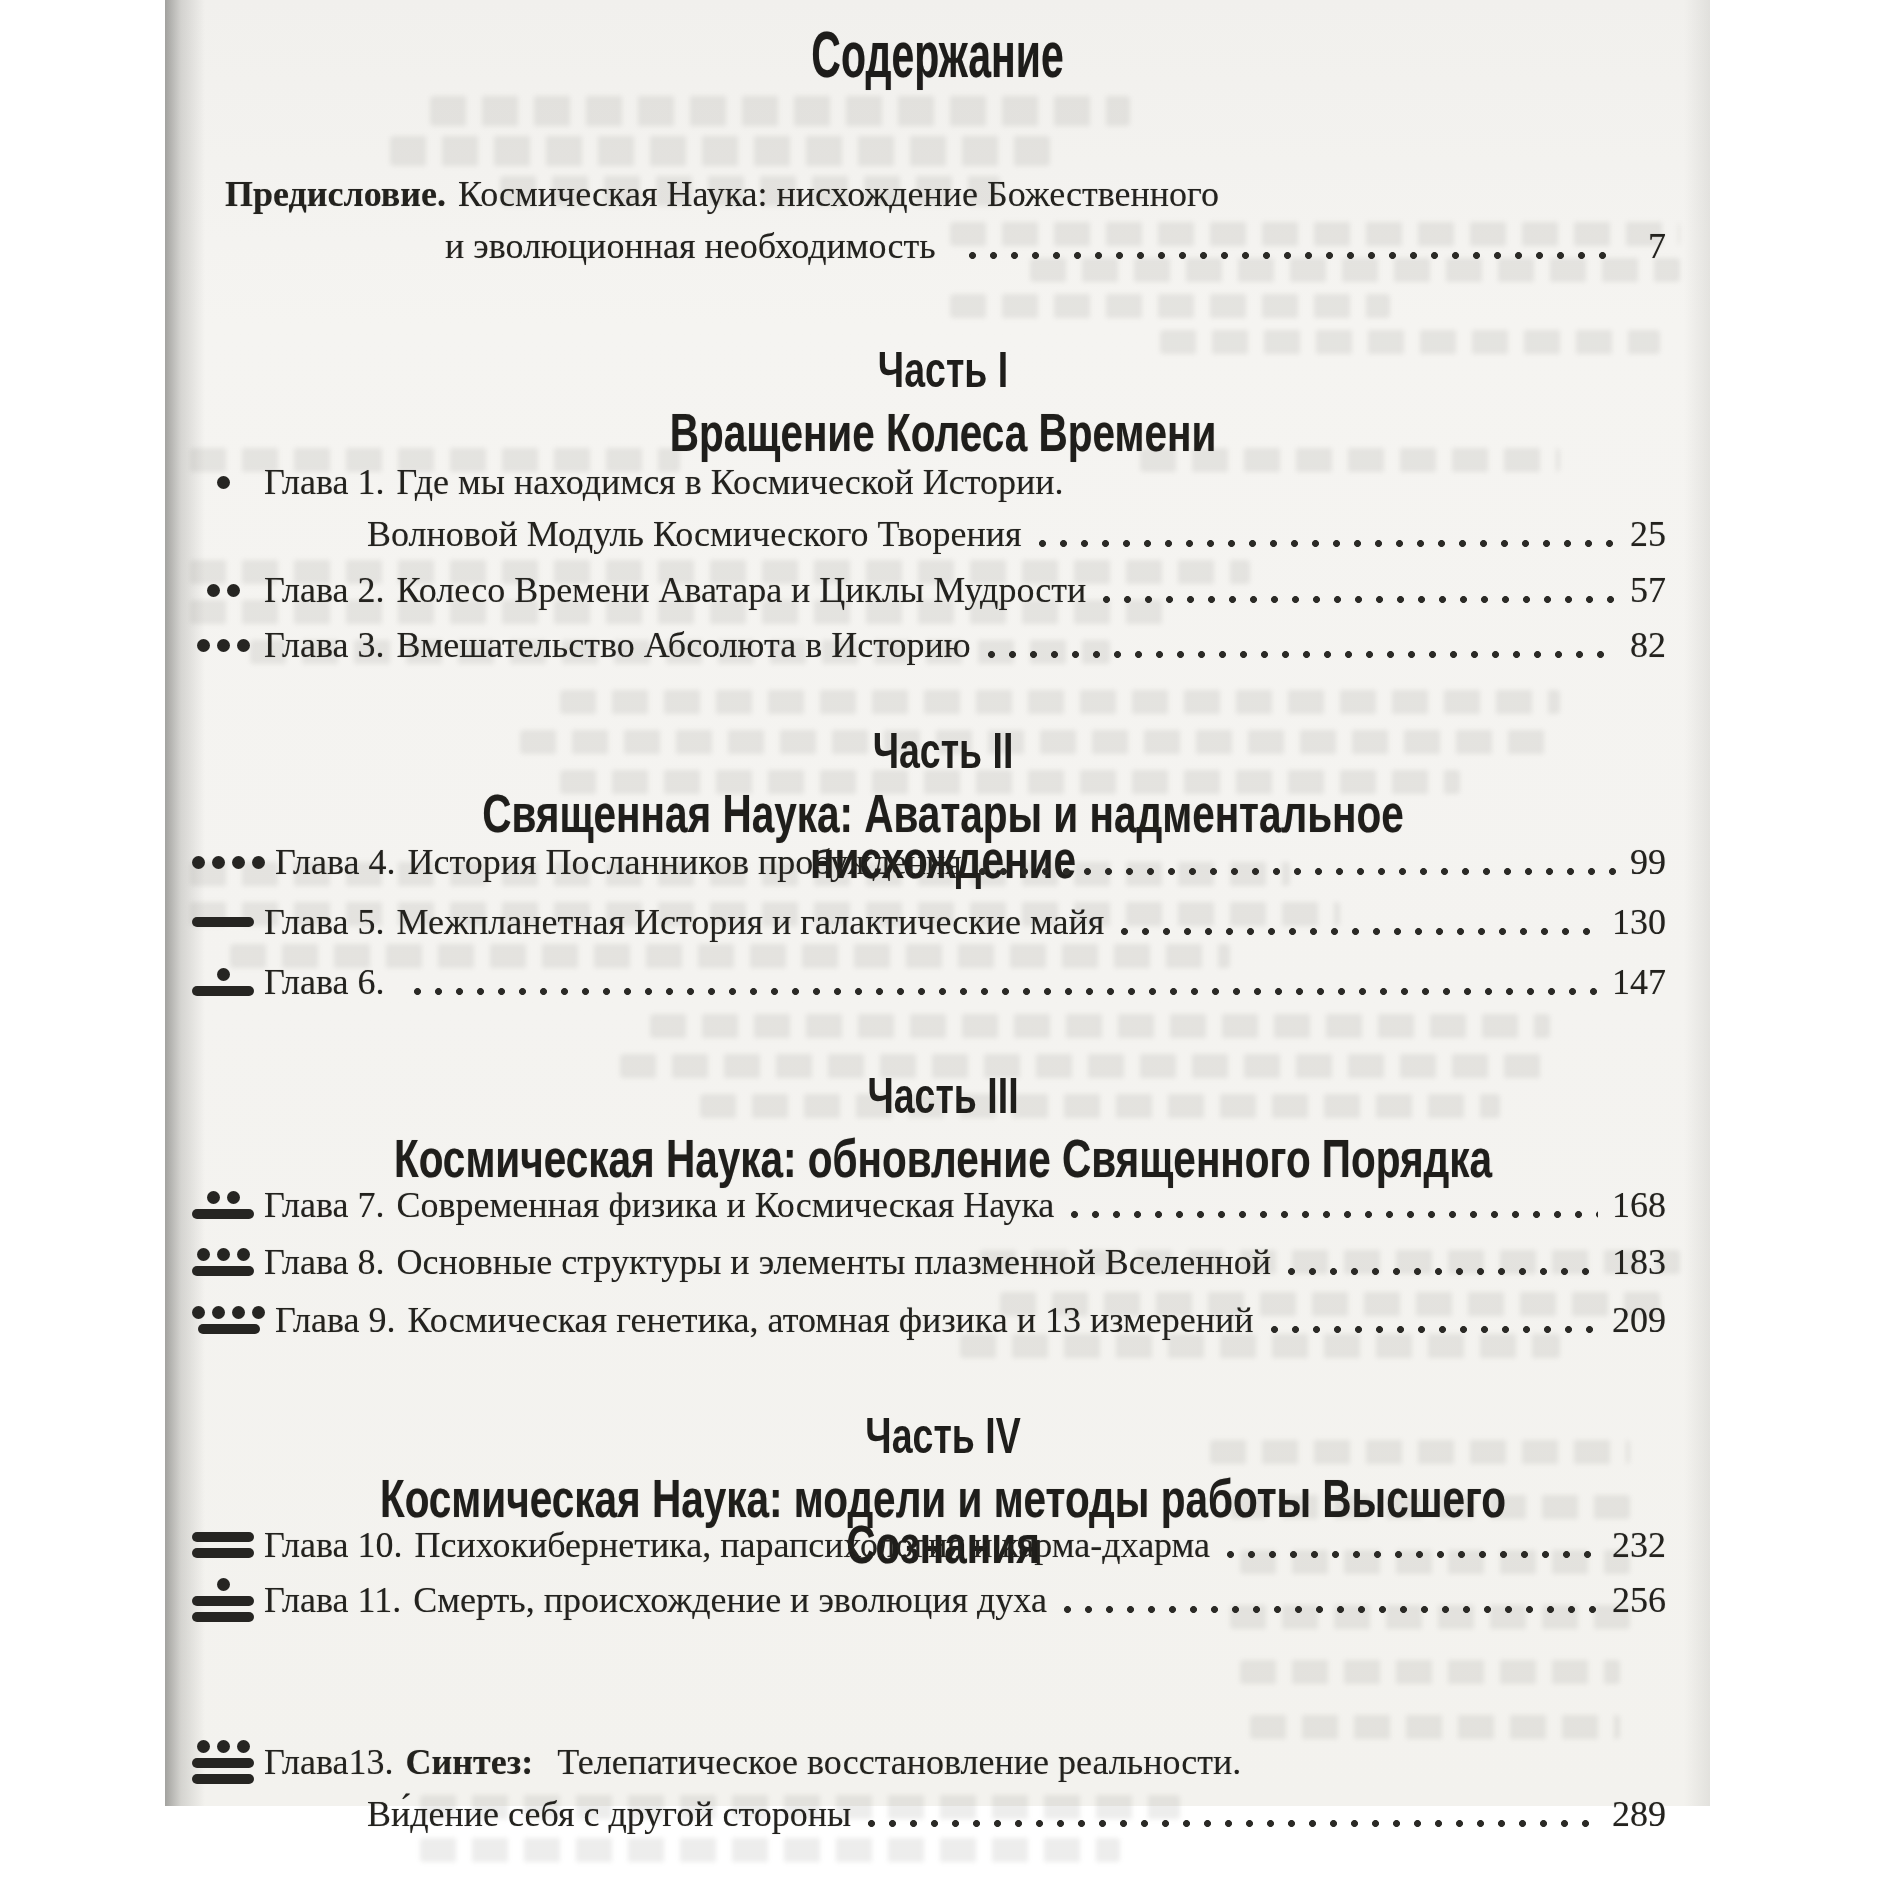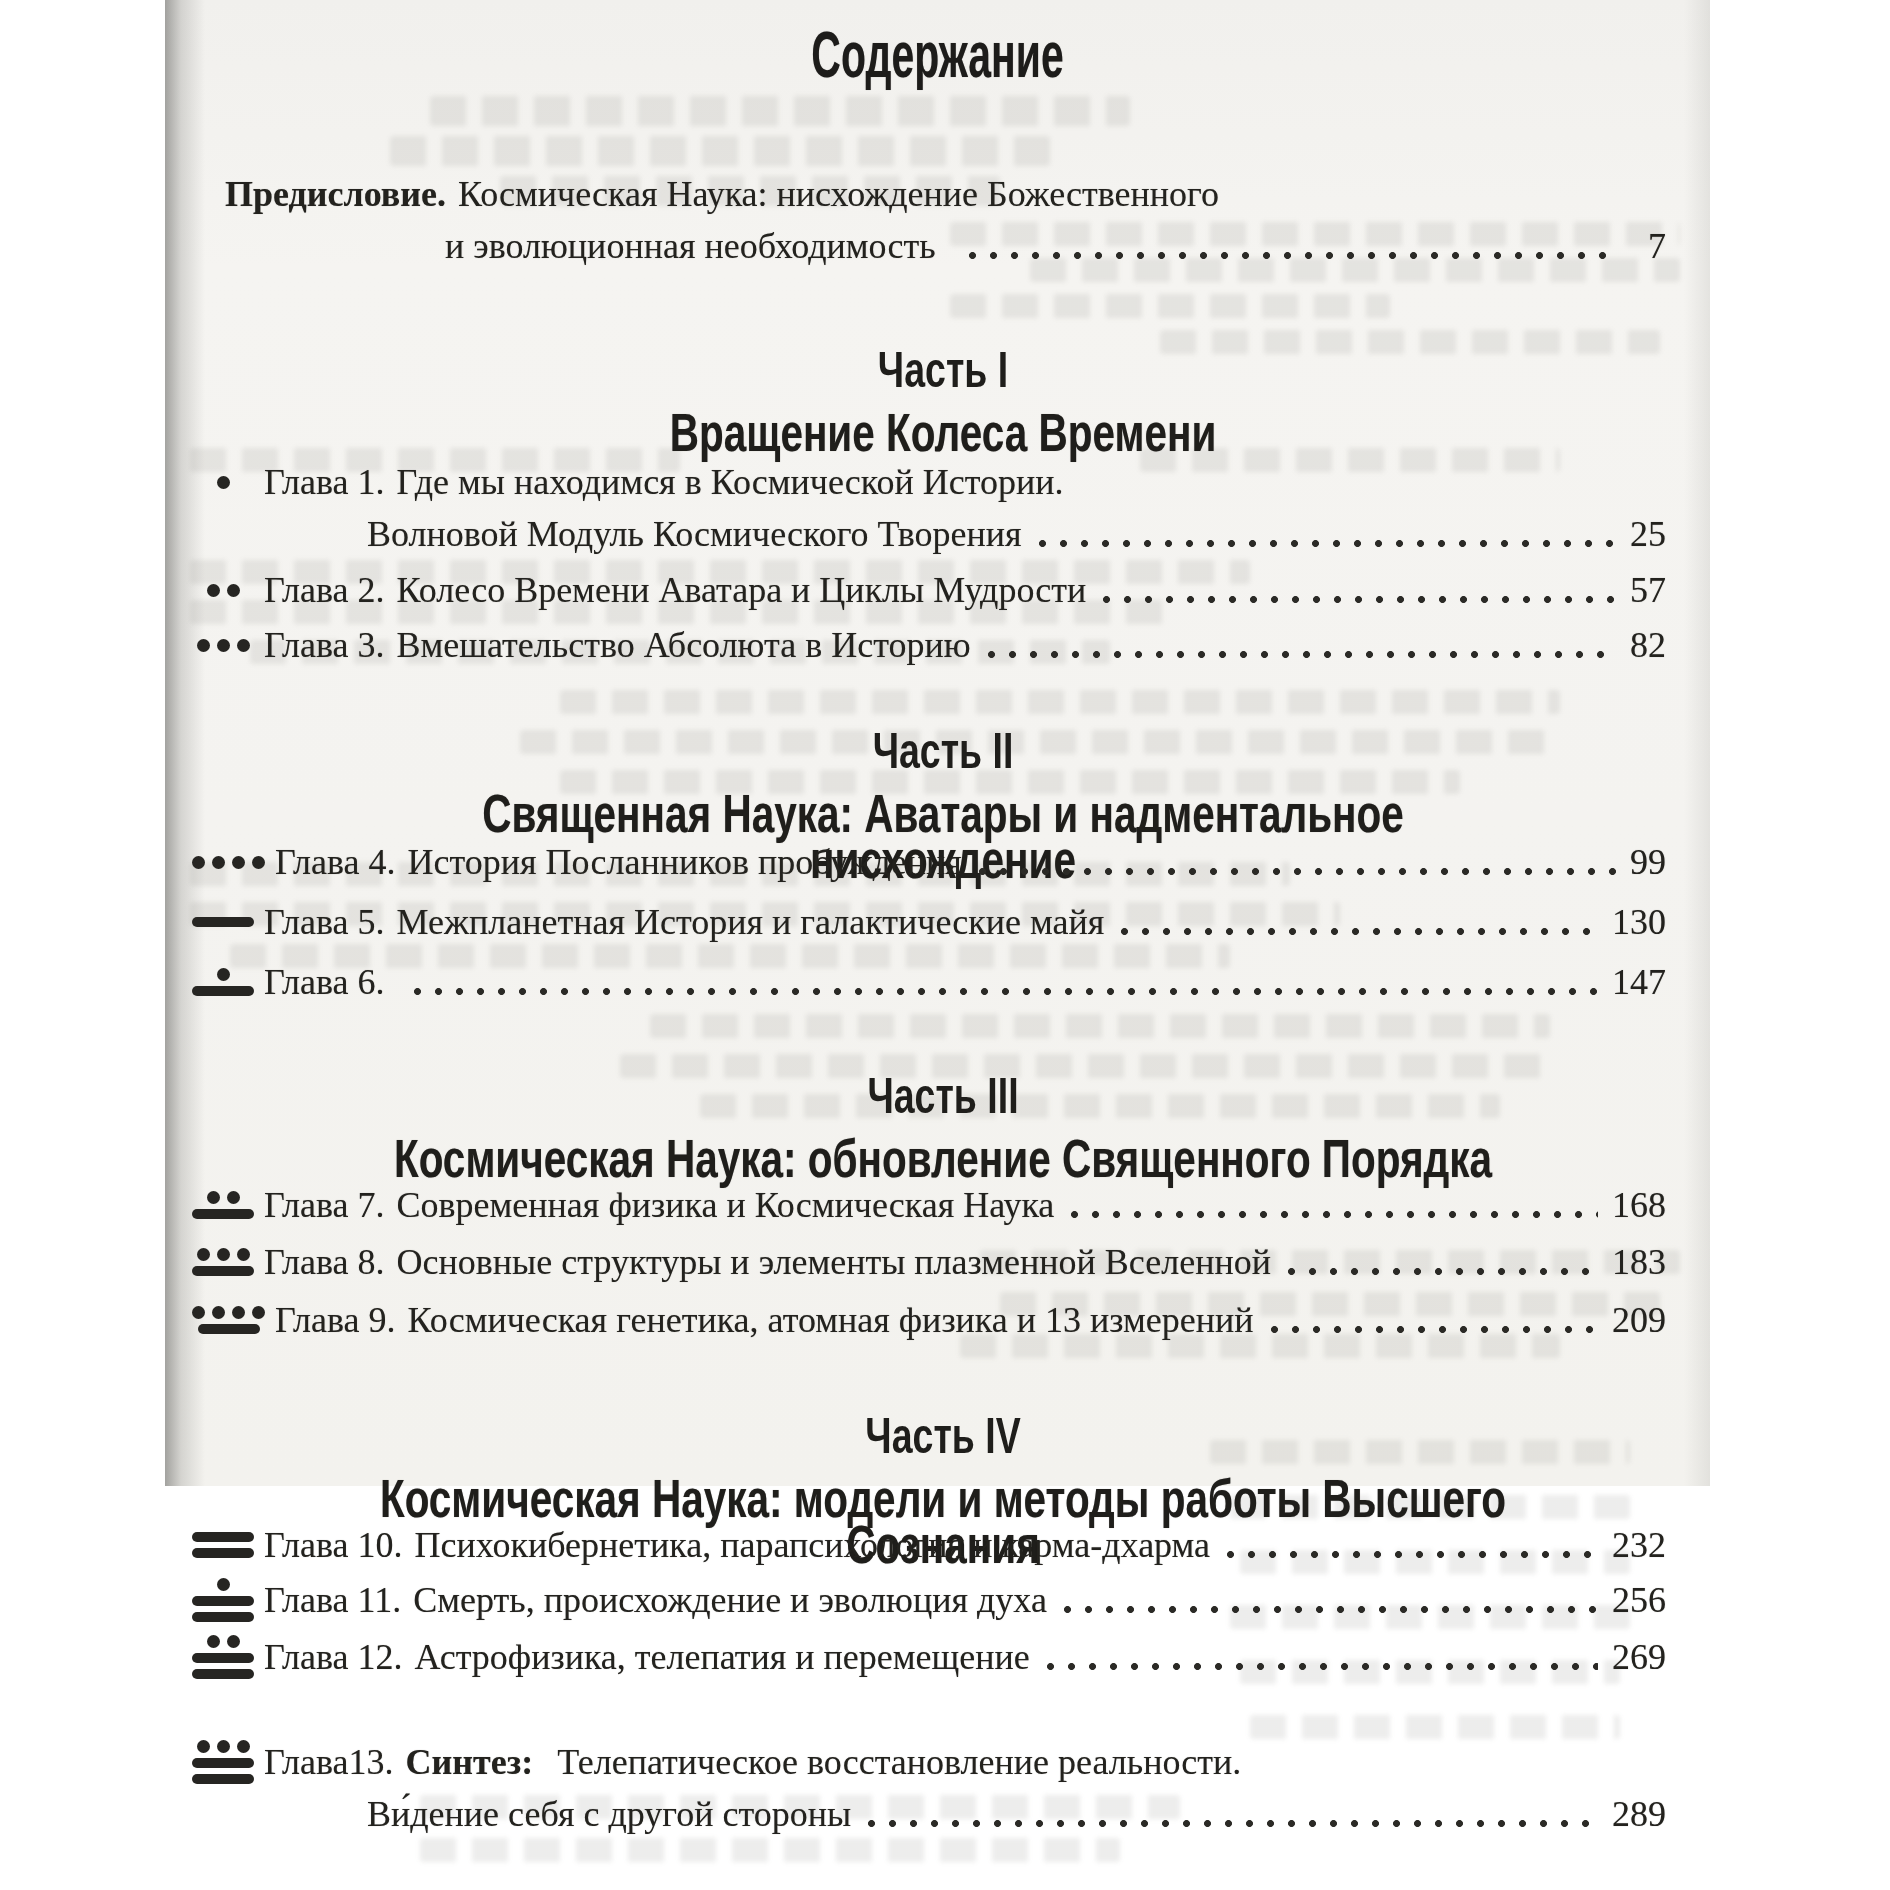--- a/index.html
+++ b/index.html
@@ -4,21 +4,21 @@
 <style>
   html,body{margin:0;padding:0;}
   body{
     width:1890px;height:1890px;position:relative;overflow:hidden;
     background:#ffffff;
     font-family:"Liberation Serif","DejaVu Serif",serif;
     color:#23221e;
   }
   
   .page{
-    position:absolute;left:165px;top:0;width:1545px;height:1486px;
+    position:absolute;left:165px;top:0;width:1545px;height:1806px;
     background:linear-gradient(180deg,#f1f0ed 0%,#f5f4f1 18%,#f4f3f0 55%,#f3f2ee 100%);
   }
   .page::before{ 
     content:"";position:absolute;left:0;top:0;bottom:0;width:40px;
     background:linear-gradient(90deg,rgba(96,96,93,.55),rgba(120,120,116,.25) 40%,rgba(120,120,116,0));
     z-index:1;
   }
   .page::after{ 
     content:"";position:absolute;right:0;top:0;bottom:0;width:26px;
     background:linear-gradient(270deg,rgba(150,150,145,.18),rgba(150,150,145,0));
@@ -310,40 +310,20 @@
     <div class="entry">
         <div class="tl">
       <span class="lbl">Глава 11.</span>
       <span>Смерть, происхождение и эволюция духа</span>
       <span class="leader"></span>
       <span class="pg">256</span>
     </div>
       </div>
   </div>
 
-  <div class="row" style="top:1631px">
-    <div class="glyph">
-        <span class="dots">
-          <i class="dot"></i>
-          <i class="dot"></i>
-        </span>
-        <span class="bars">
-          <i class="bar"></i>
-          <i class="bar"></i>
-        </span>
-      </div>
-    <div class="entry">
-        <div class="tl">
-      <span class="lbl">Глава 12.</span>
-      <span>Астрофизика, телепатия и перемещение</span>
-      <span class="leader"></span>
-      <span class="pg">269</span>
-    </div>
-      </div>
-  </div>
 
   <div class="row" style="top:1736px">
     <div class="glyph">
         <span class="dots">
           <i class="dot"></i>
           <i class="dot"></i>
           <i class="dot"></i>
         </span>
         <span class="bars">
           <i class="bar"></i>

